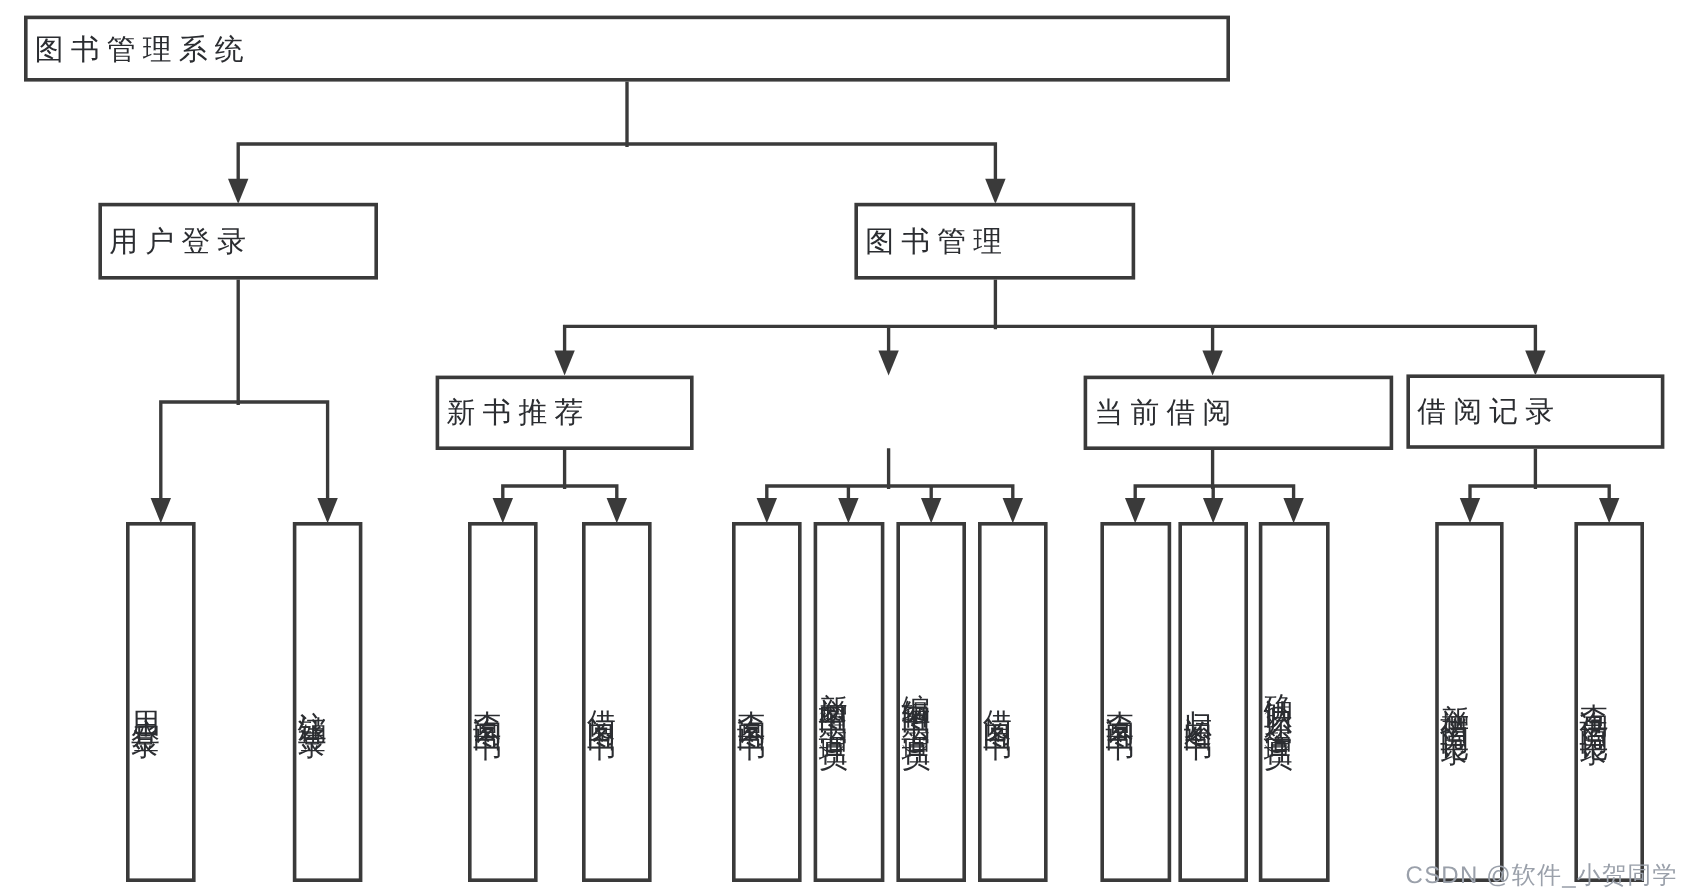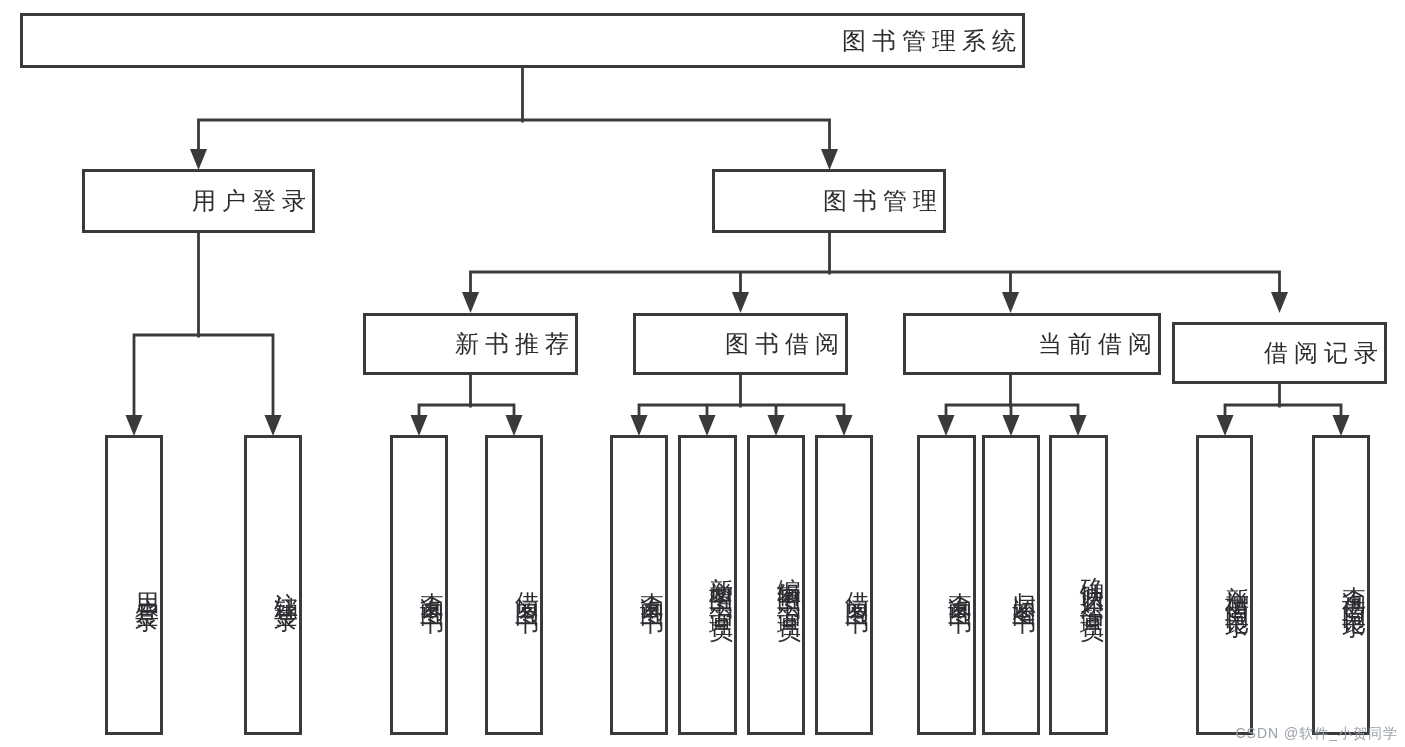--- a/index.html
+++ b/index.html
@@ -21,21 +21,21 @@
     position:absolute;left:0;top:0;width:1405px;height:747px;
     color:var(--line);
   }
   .box{
     position:absolute;
     box-sizing:border-box;
     border:3px solid var(--line);
     background:#fff;
     display:flex;
     align-items:center;
-    justify-content:flex-end;
+    justify-content:flex-start;
     color:var(--ink);
   }
   .box.h span{
     font-size:24px;
     letter-spacing:6px;
     text-indent:6px;
     white-space:nowrap;
     color:var(--ink);
   }
   .box.v span{
@@ -43,21 +43,21 @@
     text-orientation:mixed;
     font-size:24px;
     letter-spacing:6px;
     line-height:1.05;
     color:var(--ink);
   }
   .watermark{
     position:absolute;
     right:7px;
     bottom:4px;
-    font-size:14px;
+    font-size:20px;
     letter-spacing:1px;
     color:var(--watermark);
     z-index:5;
     white-space:nowrap;
     text-align:right;
   }
 </style>
 </head>
 <body>
 
@@ -129,27 +129,24 @@
   <div class="box h" style="left:82px;top:169px;width:233px;height:64px;">
     <span>用户登录</span>
   </div>
   <div class="box h" style="left:363px;top:313px;width:215px;height:62px;">
     <span>新书推荐</span>
   </div>
 
   <div class="box h" style="left:712px;top:169px;width:234px;height:64px;">
     <span>图书管理</span>
   </div>
-  <div class="box h" style="left:633px;top:313px;width:215px;height:62px;">
-    <span>图书借阅</span>
-  </div>
   <div class="box h" style="left:903px;top:313px;width:258px;height:62px;">
     <span>当前借阅</span>
   </div>
-  <div class="box h" style="left:1172px;top:322px;width:215px;height:62px;">
+  <div class="box h" style="left:1172px;top:312px;width:215px;height:62px;">
     <span>借阅记录</span>
   </div>
 
   <div class="box v" style="left:105px;top:435px;width:58px;height:300px;">
     <span>用户登录</span>
   </div>
   <div class="box v" style="left:244px;top:435px;width:58px;height:300px;">
     <span>注销登录</span>
   </div>
 

